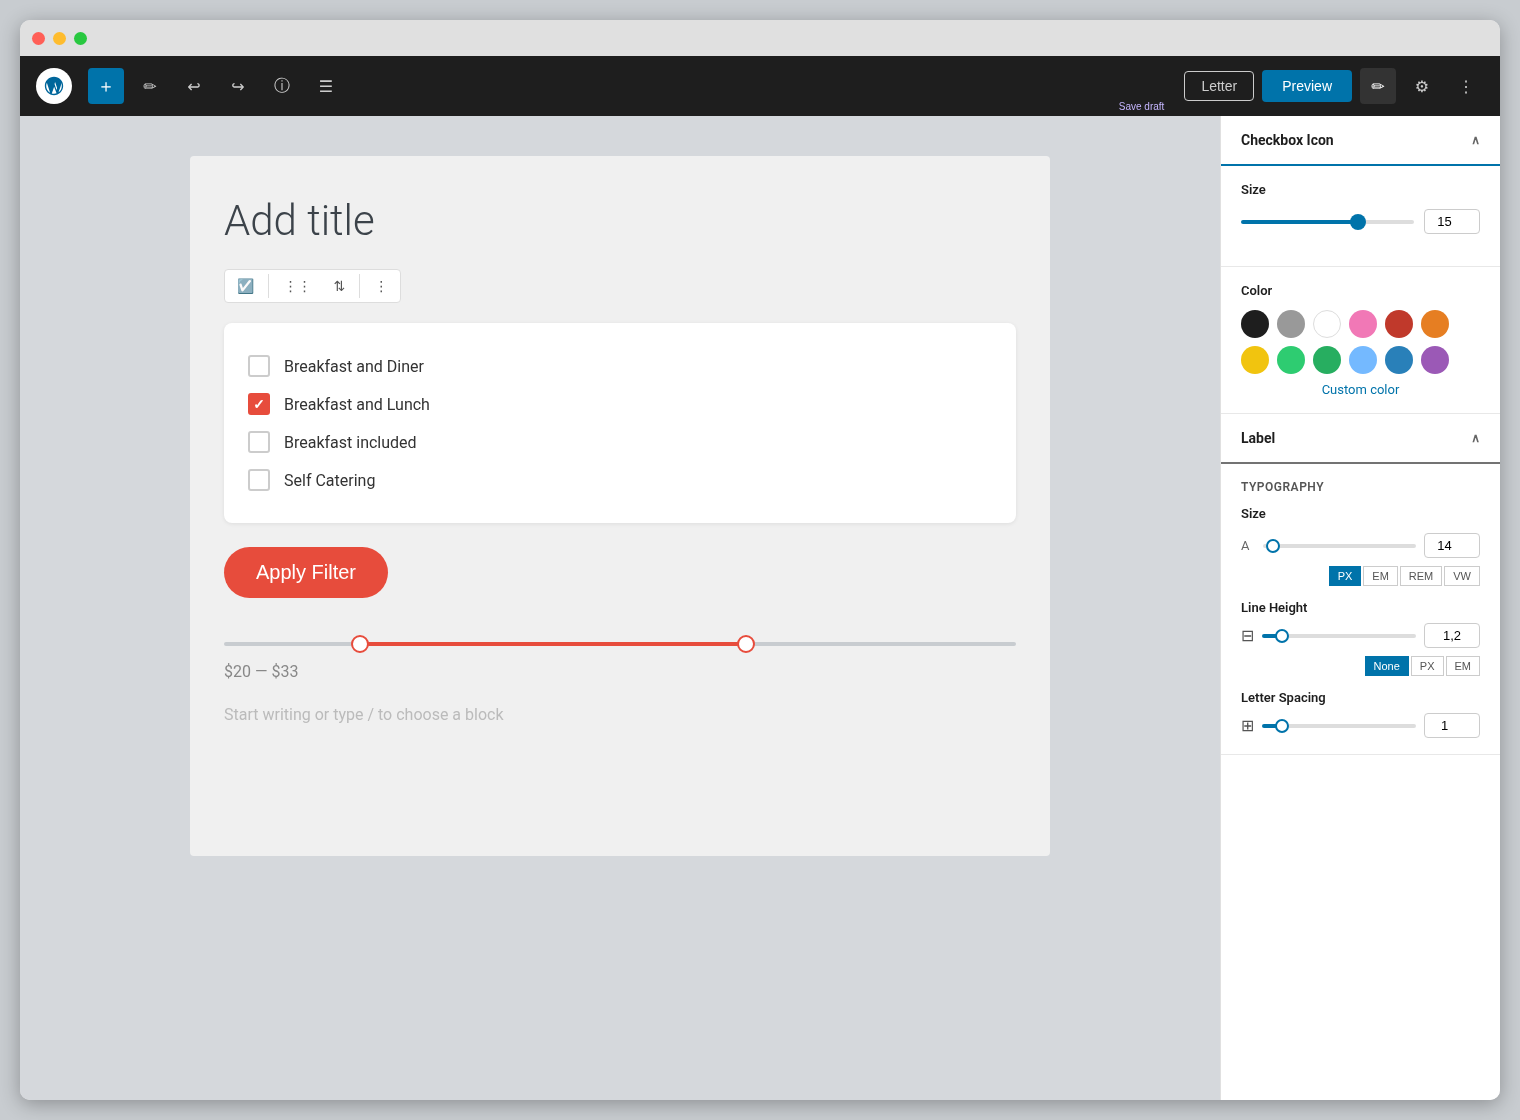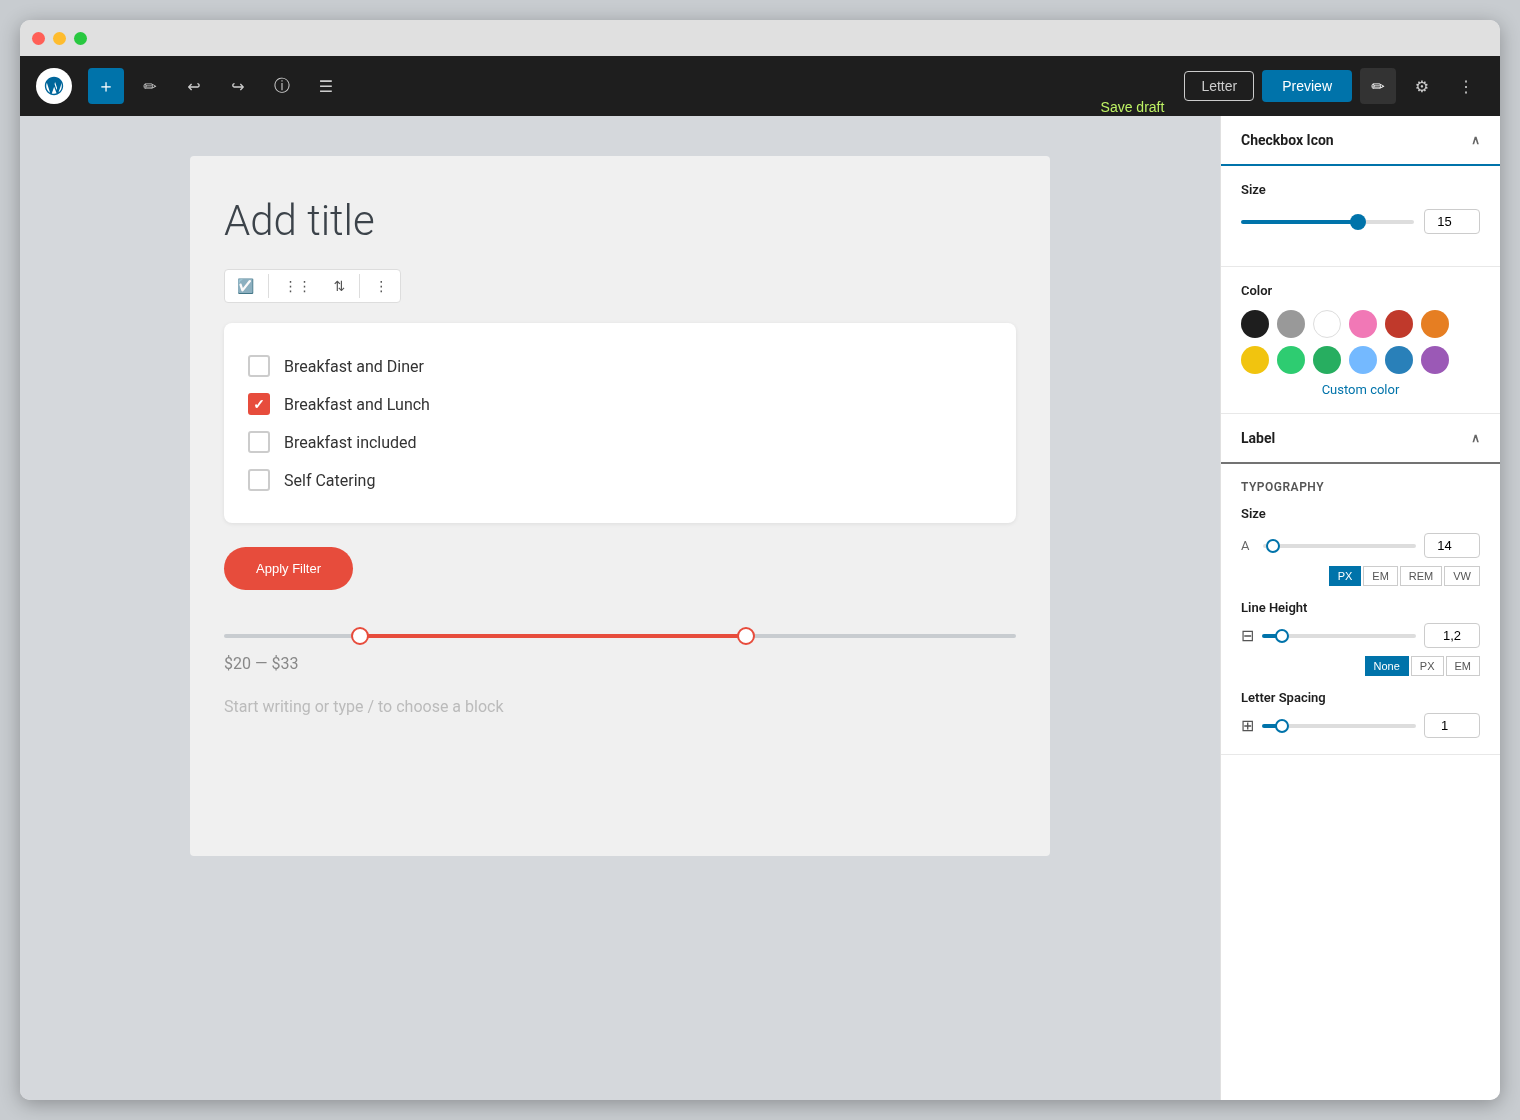--- a/index.html
+++ b/index.html
@@ -84,23 +84,23 @@
 
     .toolbar-spacer { flex: 1; }
 
     .toolbar-right {
       display: flex; align-items: center; gap: 8px;
     }
 
     .btn-save-draft {
       background: transparent;
       border: none;
-      color: #bef264;
-      cursor: pointer;
-      font-size: 14px;
+      color: #c4b5fd;
+      cursor: pointer;
+      font-size: 10px;
       padding: 6px 12px;
       margin-top: 41px;
     }
     .btn-preview {
       background: transparent;
       border: 1px solid #ccc;
       color: #ccc;
       cursor: pointer;
       font-size: 14px;
       padding: 6px 16px;
@@ -243,21 +243,21 @@
       width: 180px;
     }
 
     
     .apply-filter-btn {
       background: #e74c3c;
       color: white;
       border: none;
       border-radius: 30px;
       padding: 14px 32px;
-      font-size: 13px;
+      font-size: 20px;
       font-weight: 500;
       cursor: pointer;
       margin-bottom: 28px;
     }
 
     
     .price-range {
       margin-bottom: 16px;
     }
     .range-track {

